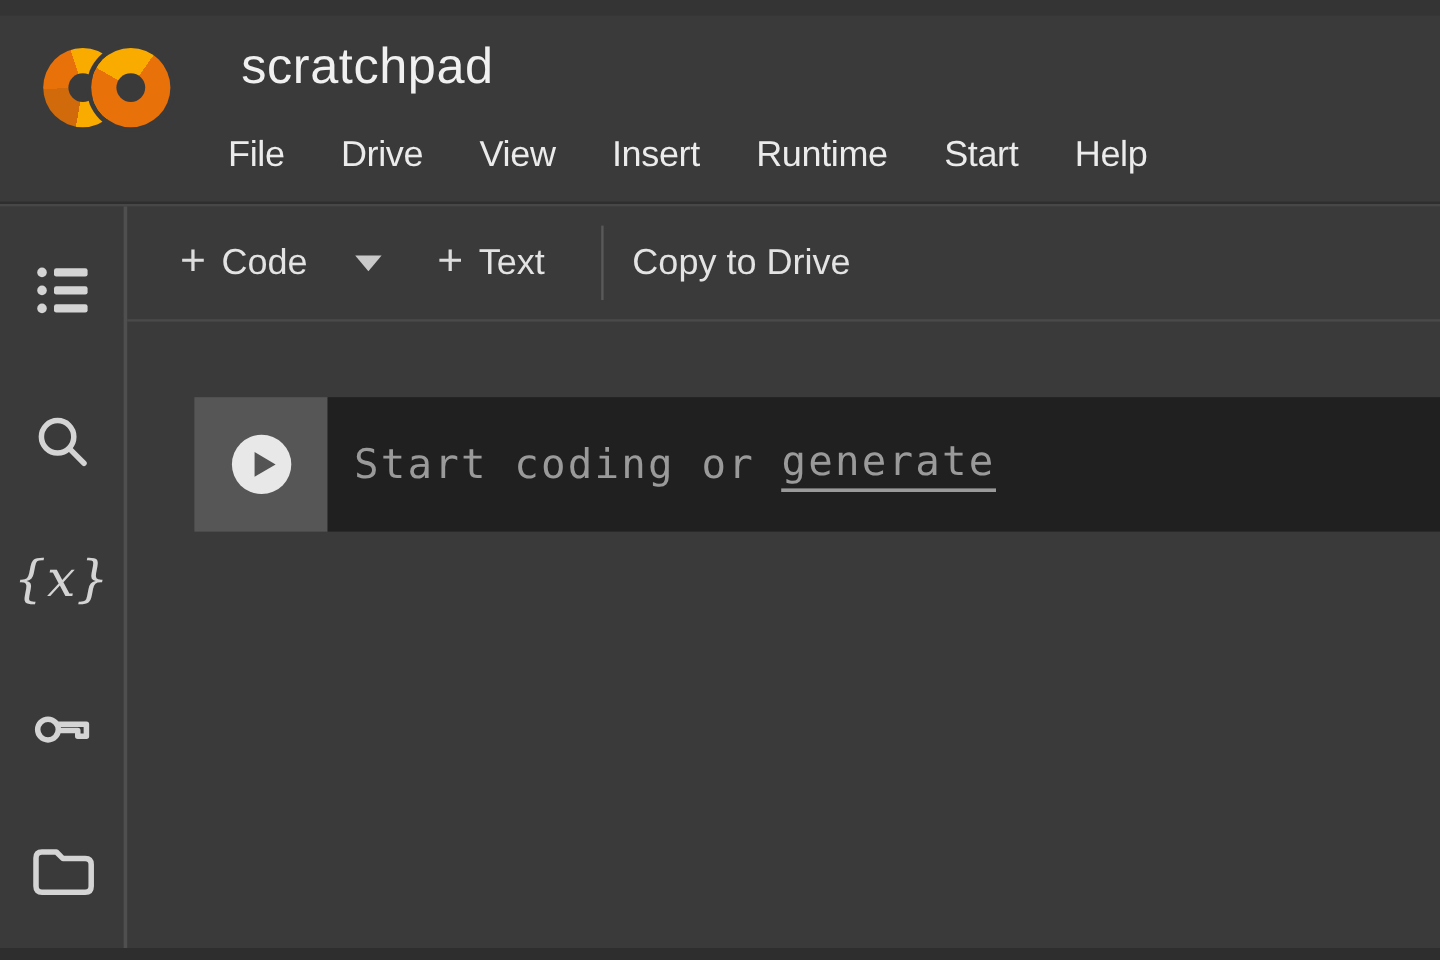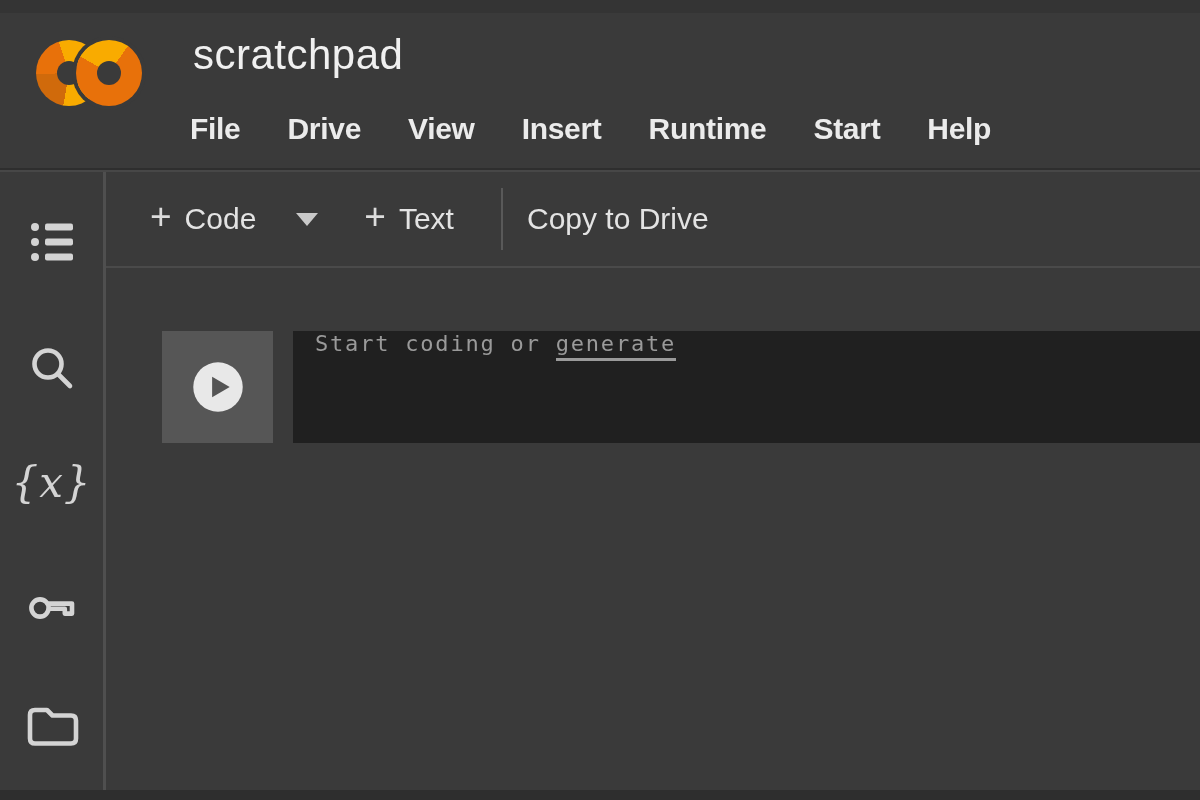--- a/index.html
+++ b/index.html
@@ -29,28 +29,28 @@
   }
   .ring.right{
     left:40px;
     box-shadow:0 0 0 4px var(--bg,#3a3a3a);
     background:conic-gradient(from 0deg,
       var(--accent-yellow,#F9AB00) 0deg 35deg,
       var(--accent-orange,#E8710A) 35deg 300deg,
       var(--accent-yellow,#F9AB00) 300deg 360deg);
   }
   .doc-title{
-    position:absolute;left:193px;top:30px;
+    position:absolute;left:201px;top:30px;
     font-size:42px;line-height:50px;letter-spacing:.5px;
     color:#f0f0f0;cursor:text;
   }
   .menubar{
     position:absolute;left:190px;top:104px;height:50px;
     display:flex;gap:47px;align-items:center;
-    font-size:30px;font-weight:700;letter-spacing:-.3px;color:#ebebeb;
+    font-size:30px;font-weight:400;letter-spacing:-.3px;color:#ebebeb;
   }
   .menu-item{cursor:pointer;}
   .hdr-line-dark{position:absolute;top:168px;left:0;right:0;height:2px;background:#2e2e2e;}
   .hdr-line-light{position:absolute;top:170px;left:0;right:0;height:2px;background:#474747;}
 
   
   .sidebar{position:absolute;top:172px;left:0;bottom:0;width:103px;border-right:3px solid #4f4f4f;}
   .side-btn{position:absolute;left:0;width:103px;display:flex;justify-content:center;cursor:pointer;}
   .side-btn svg{display:block;}
   .icon-stroke{stroke:var(--icon,#d4d4d4);fill:none;stroke-width:4.6;stroke-linecap:round;stroke-linejoin:round;}
@@ -81,25 +81,24 @@
 
   
   .cell{position:absolute;left:162px;top:331px;right:0;height:112px;display:flex;}
   .gutter{
     width:111px;flex:0 0 111px;background:var(--gutter-bg,#565656);
     display:flex;align-items:center;justify-content:center;
   }
   .run-btn{width:54px;height:54px;cursor:pointer;}
   .editor{
     flex:1;background:var(--editor-bg,#202020);
-    display:flex;align-items:flex-start;padding-left:22px;
+    display:flex;align-items:center;padding-left:22px;
     font-family:"DejaVu Sans Mono",monospace;
-    font-size:22px;letter-spacing:1.8px;color:var(--text-muted,#9a9a9a);
+    font-size:34px;letter-spacing:1.8px;color:var(--text-muted,#9a9a9a);
     white-space:pre;
-    margin-left:20px;
   }
   .gen-link{border-bottom:3px solid var(--text-muted,#9a9a9a);padding-bottom:2px;cursor:pointer;}
 </style>
 </head>
 <body>
 
 <div class="screen">
 
   <div class="top-strip"></div>
 

